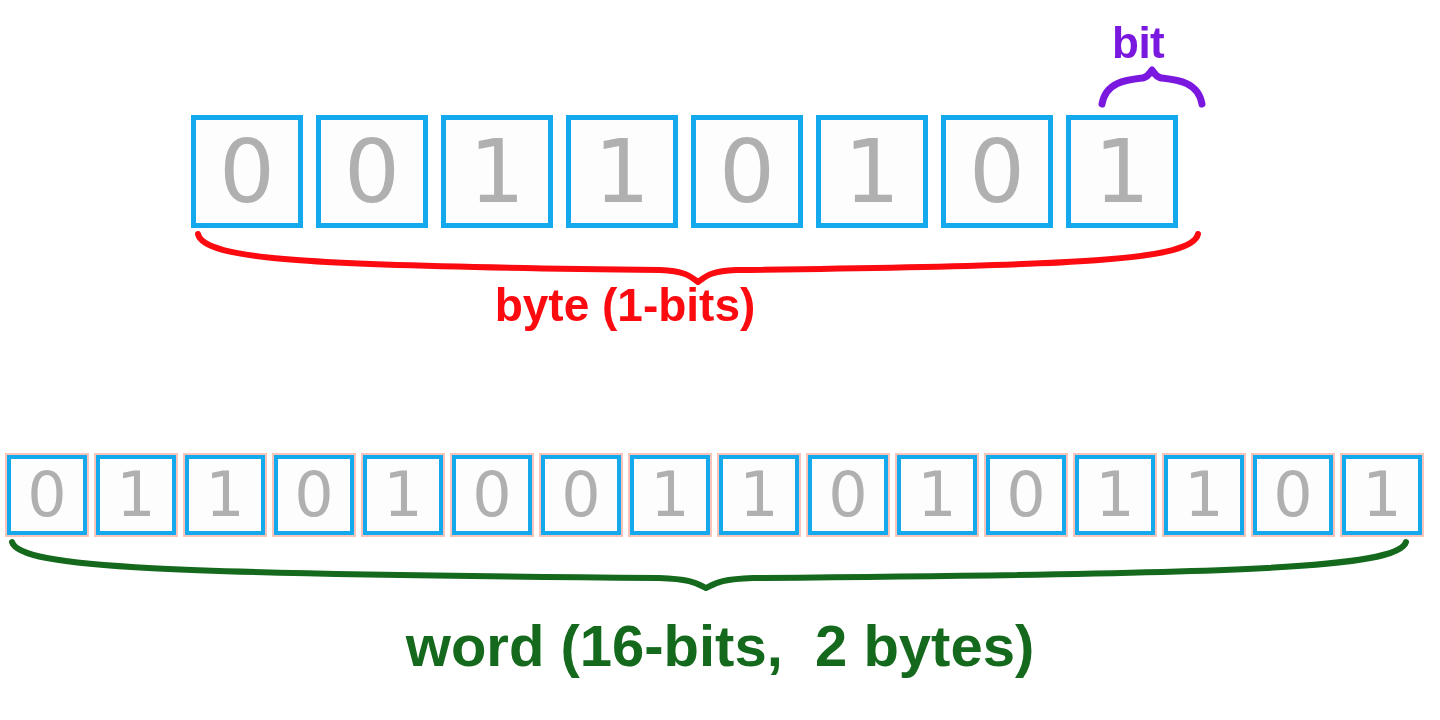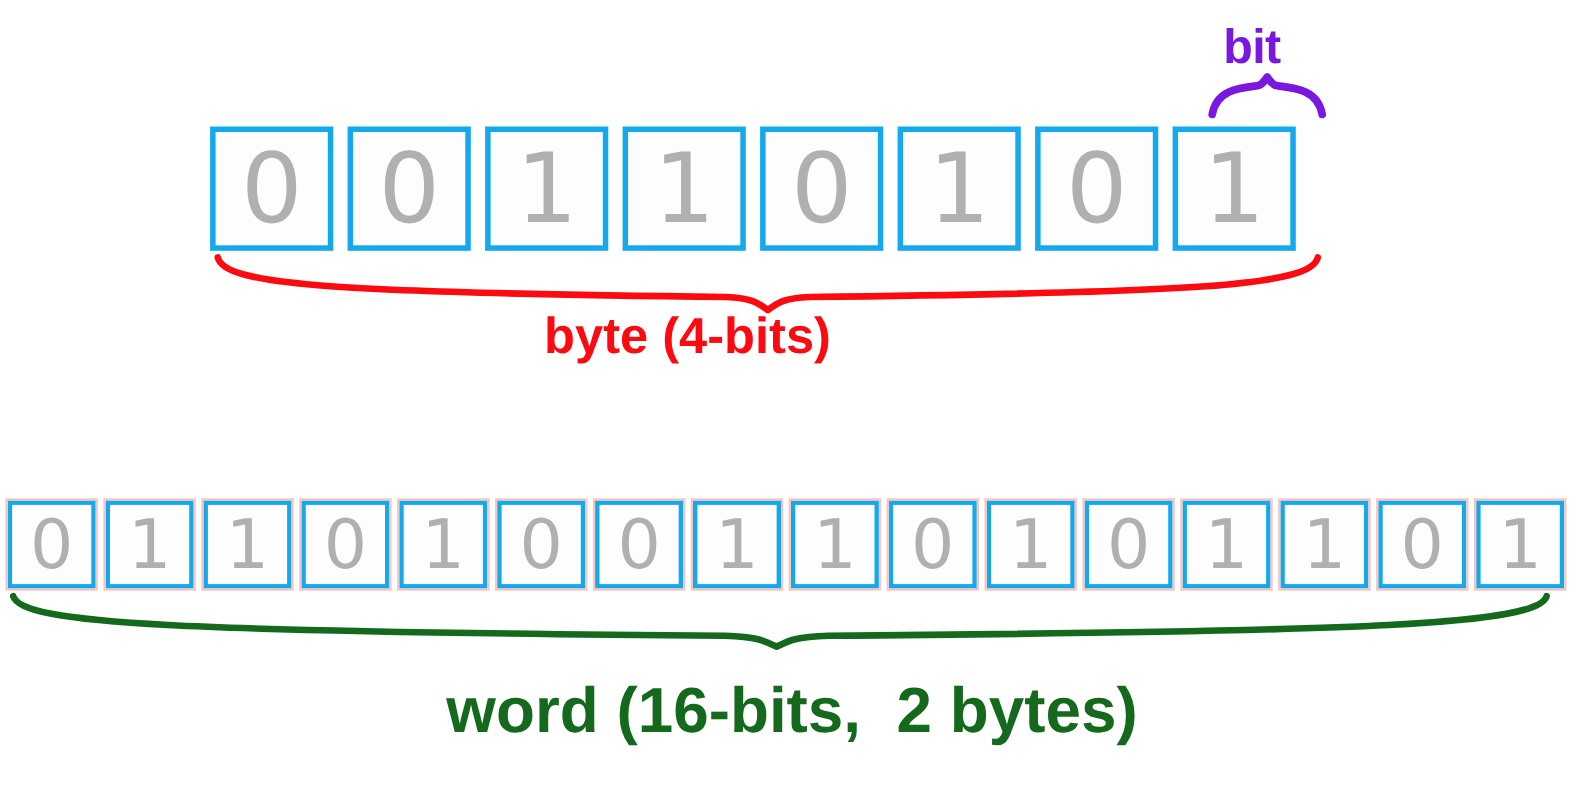--- a/index.html
+++ b/index.html
@@ -152,21 +152,21 @@
   </div>
 
   <svg class="brace-svg" id="brace-byte" width="1016" height="52" viewBox="0 0 1016 52">
     <path d="M 8 4
              C 14 30, 120 36, 470 40
              C 495 41, 500 46, 508 52
              C 516 46, 521 41, 546 40
              C 896 36, 1002 30, 1008 4" fill="none" stroke="#fb0b10" stroke-width="6" stroke-linecap="round" stroke-linejoin="round"></path>
   </svg>
 
-  <div class="label" id="byte-label">byte (4-bits)</div>
+  <div class="label" id="byte-label">byte (1-bits)</div>
 
   <div class="cell-row" id="word-row">
     <div class="cell">0</div>
     <div class="cell">1</div>
     <div class="cell">1</div>
     <div class="cell">0</div>
     <div class="cell">1</div>
     <div class="cell">0</div>
     <div class="cell">0</div>
     <div class="cell">1</div>

